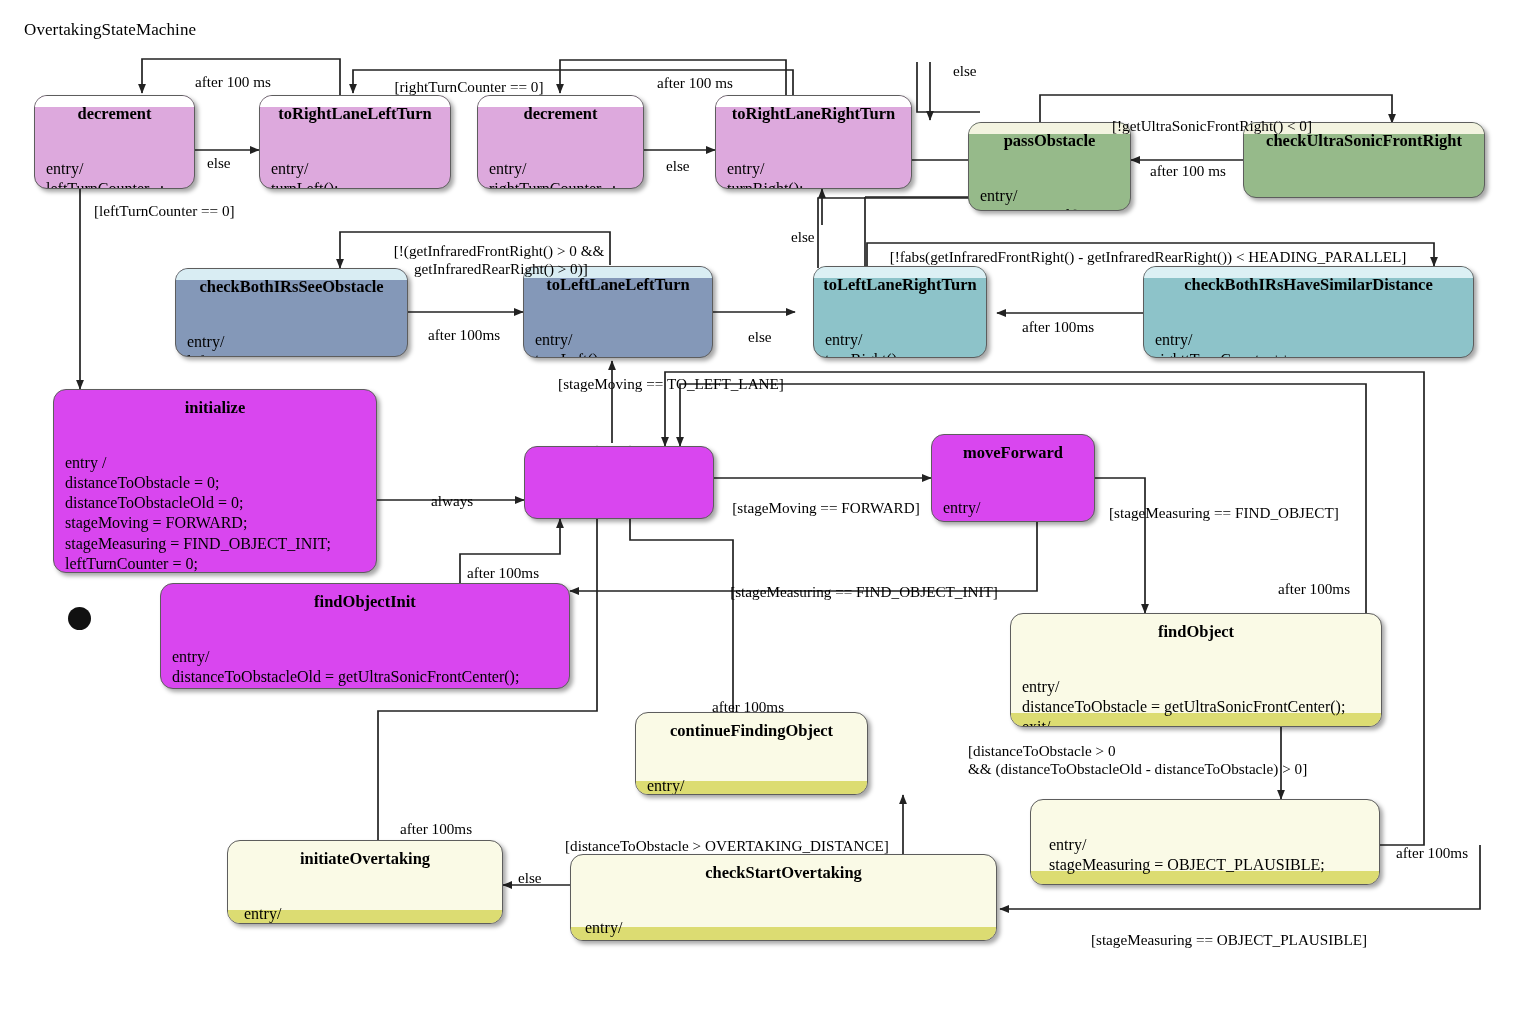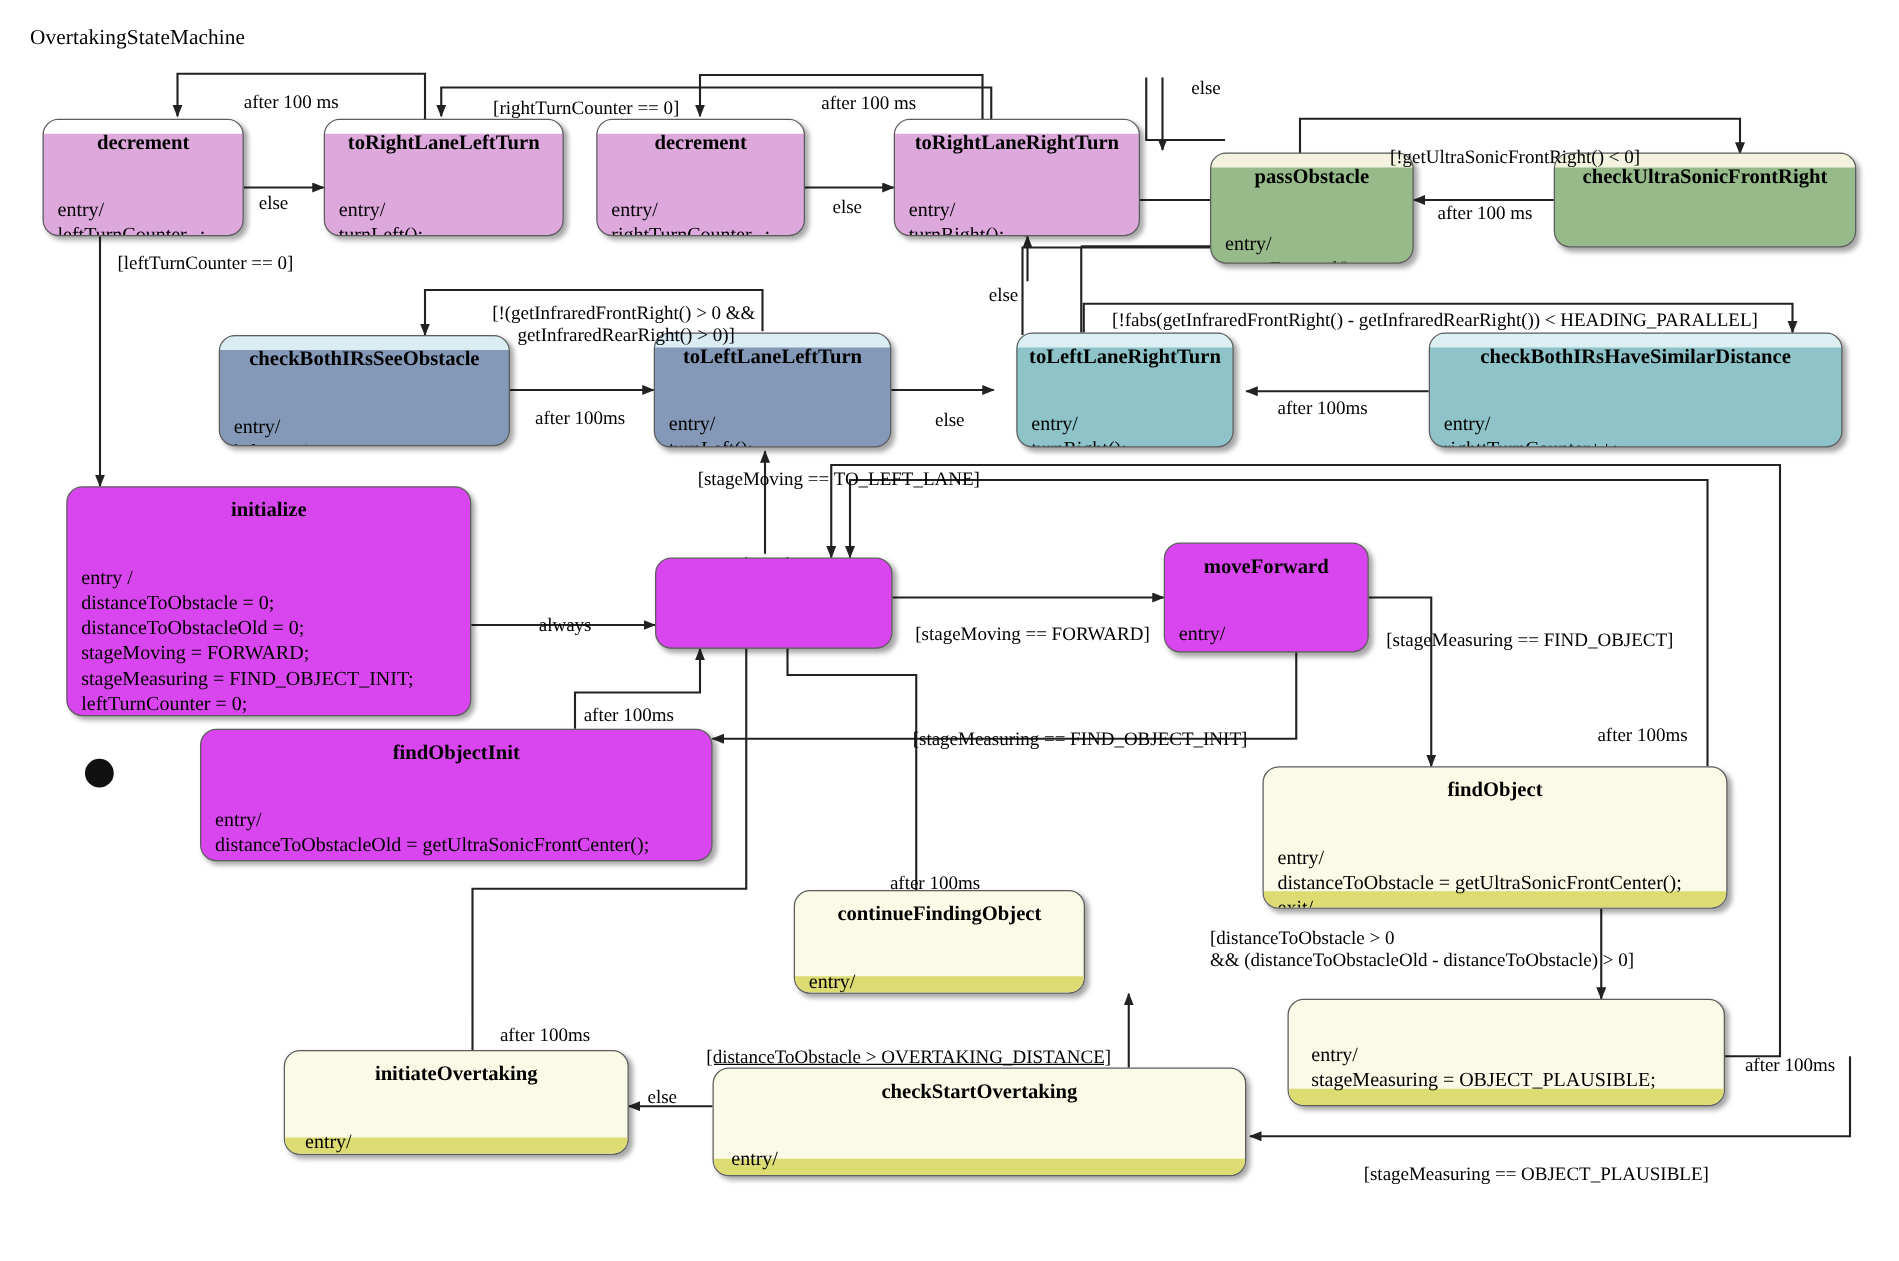--- a/index.html
+++ b/index.html
@@ -318,17 +318,17 @@
   <div class="elabel ctr" style="left:826px;top:487px;">[stageMoving == FORWARD]</div>
   <div class="elabel" style="left:1109px;top:456px;margin-top:48px;">[stageMeasuring == FIND_OBJECT]</div>
   <div class="elabel ctr" style="left:864px;top:571px;">[stageMeasuring == FIND_OBJECT_INIT]</div>
   <div class="elabel ctr" style="left:503px;top:552px;">after 100ms</div>
   <div class="elabel ctr" style="left:1314px;top:568px;">after 100ms</div>
   <div class="elabel" style="left:968px;top:742px;">[distanceToObstacle &gt; 0
 &amp;&amp; (distanceToObstacleOld - distanceToObstacle) &gt; 0]</div>
   <div class="elabel ctr" style="left:1432px;top:832px;">after 100ms</div>
   <div class="elabel ctr" style="left:1229px;top:919px;">[stageMeasuring == OBJECT_PLAUSIBLE]</div>
   <div class="elabel ctr" style="left:748px;top:686px;">after 100ms</div>
-  <div class="elabel ctr" style="left:727px;top:825px;text-decoration:underline;">[distanceToObstacle &gt; OVERTAKING_DISTANCE]</div>
+  <div class="elabel ctr" style="left:727px;top:825px;">[distanceToObstacle &gt; OVERTAKING_DISTANCE]</div>
   <div class="elabel" style="left:518px;top:869px;">else</div>
   <div class="elabel ctr" style="left:436px;top:808px;">after 100ms</div>
 
 </div>
 
 </body></html>

